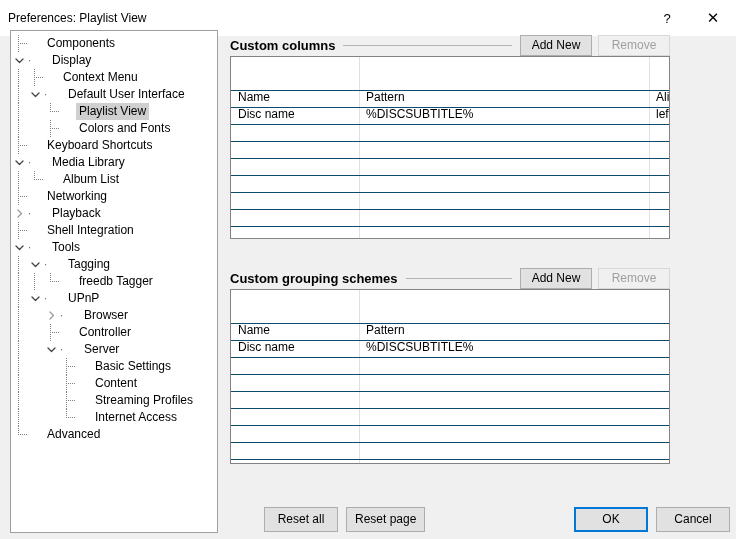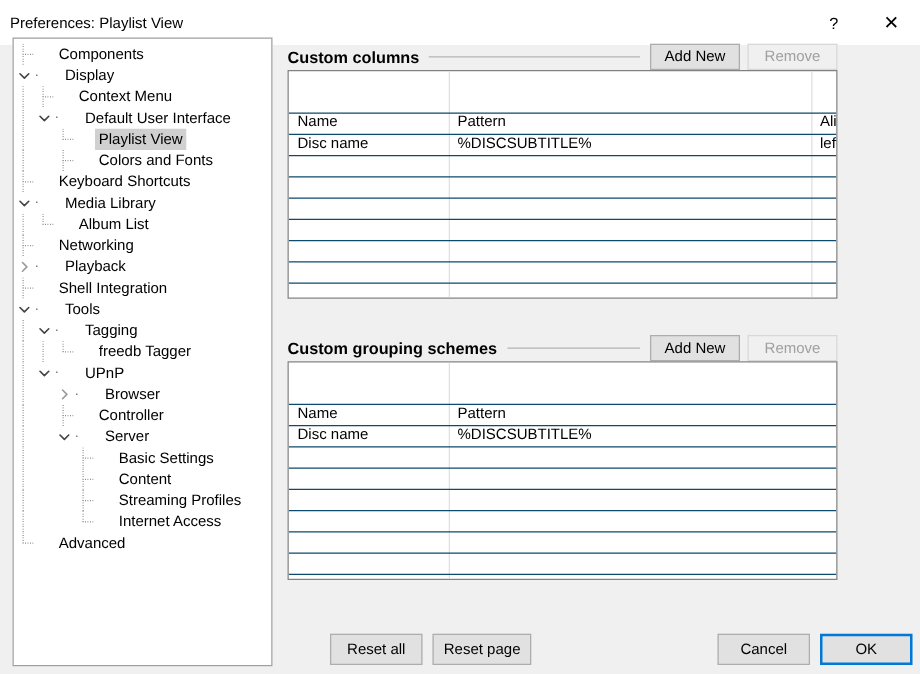--- a/index.html
+++ b/index.html
@@ -606,16 +606,16 @@
       </div>
   </div>
 </div>
 
 <div class="bottombar">
   <div class="bb-left">
     <button class="btn wide">Reset all</button>
     <button class="btn wide">Reset page</button>
   </div>
   <div class="bb-right">
+    <button class="btn wide ok">OK</button>
     <button class="btn wide">Cancel</button>
-    <button class="btn wide ok">OK</button>
   </div>
 </div>
 
 </body></html>

